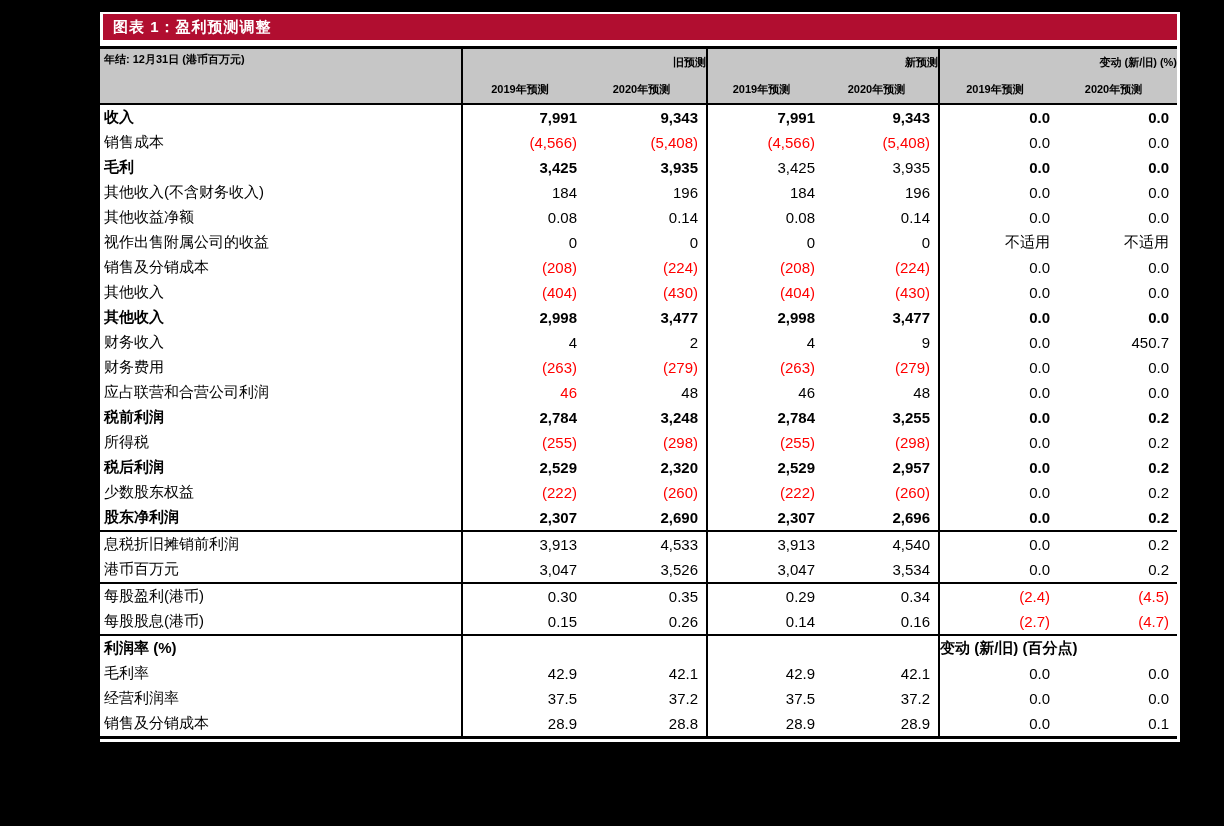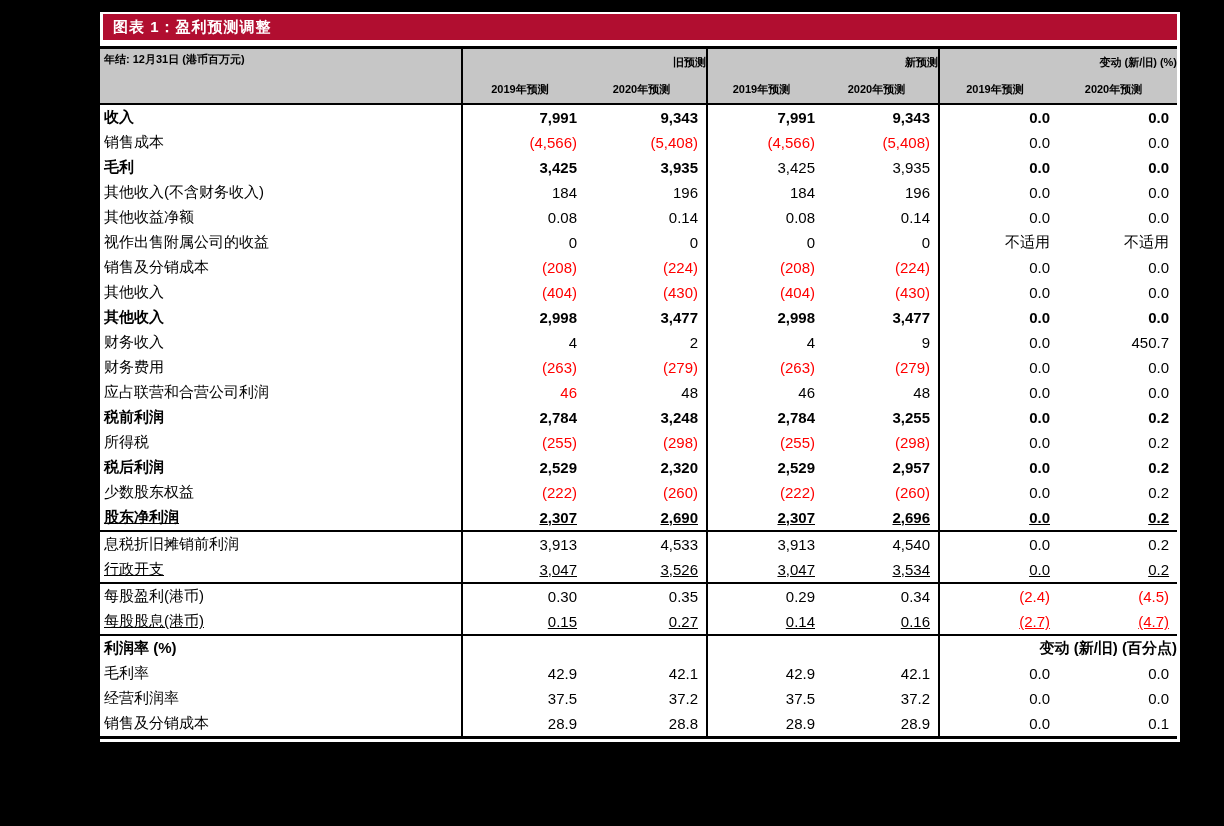--- a/index.html
+++ b/index.html
@@ -64,27 +64,27 @@
   }
   td.lbl{
     text-align:left;
     padding-left:4px;
   }
   td.num{
     text-align:right;
     padding-right:8px;
   }
   td.span-h{
-    text-align:right;
+    text-align:left;
     font-weight:bold;
   }
   .b{font-weight:bold;}
   .red{color:var(--negred,#ff0000);}
   .gs{border-left:2px solid #000;}
-  tr.sep td{border-bottom:2px solid #000;text-decoration:underline;}
+  tr.sep td{border-bottom:2px solid #000;}
 </style>
 </head>
 <body style="--accent: #b10e30; --hdrgray: #c6c6c6; --negred: #ff0000;">
 
 <div class="sheet">
   <div class="title-bar">
     <span>图表 1：盈利预测调整</span>
   </div>
 
   <table>
@@ -270,41 +270,41 @@
         <tr>
           <td class="lbl">息税折旧摊销前利润</td>
           <td class="num gs">3,913</td>
           <td class="num">4,533</td>
           <td class="num gs">3,913</td>
           <td class="num">4,540</td>
           <td class="num gs">0.0</td>
           <td class="num">0.2</td>
         </tr>
         <tr class="sep">
-          <td class="lbl">行政开支</td>
+          <td class="lbl">港币百万元</td>
           <td class="num gs">3,047</td>
           <td class="num">3,526</td>
           <td class="num gs">3,047</td>
           <td class="num">3,534</td>
           <td class="num gs">0.0</td>
           <td class="num">0.2</td>
         </tr>
         <tr>
           <td class="lbl">每股盈利(港币)</td>
           <td class="num gs">0.30</td>
           <td class="num">0.35</td>
           <td class="num gs">0.29</td>
           <td class="num">0.34</td>
           <td class="num gs red">(2.4)</td>
           <td class="num red">(4.5)</td>
         </tr>
         <tr class="sep">
           <td class="lbl">每股股息(港币)</td>
           <td class="num gs">0.15</td>
-          <td class="num">0.27</td>
+          <td class="num">0.26</td>
           <td class="num gs">0.14</td>
           <td class="num">0.16</td>
           <td class="num gs red">(2.7)</td>
           <td class="num red">(4.7)</td>
         </tr>
         <tr>
           <td class="lbl b">利润率 (%)</td>
           <td class="num gs"></td>
           <td class="num"></td>
           <td class="num gs"></td>

